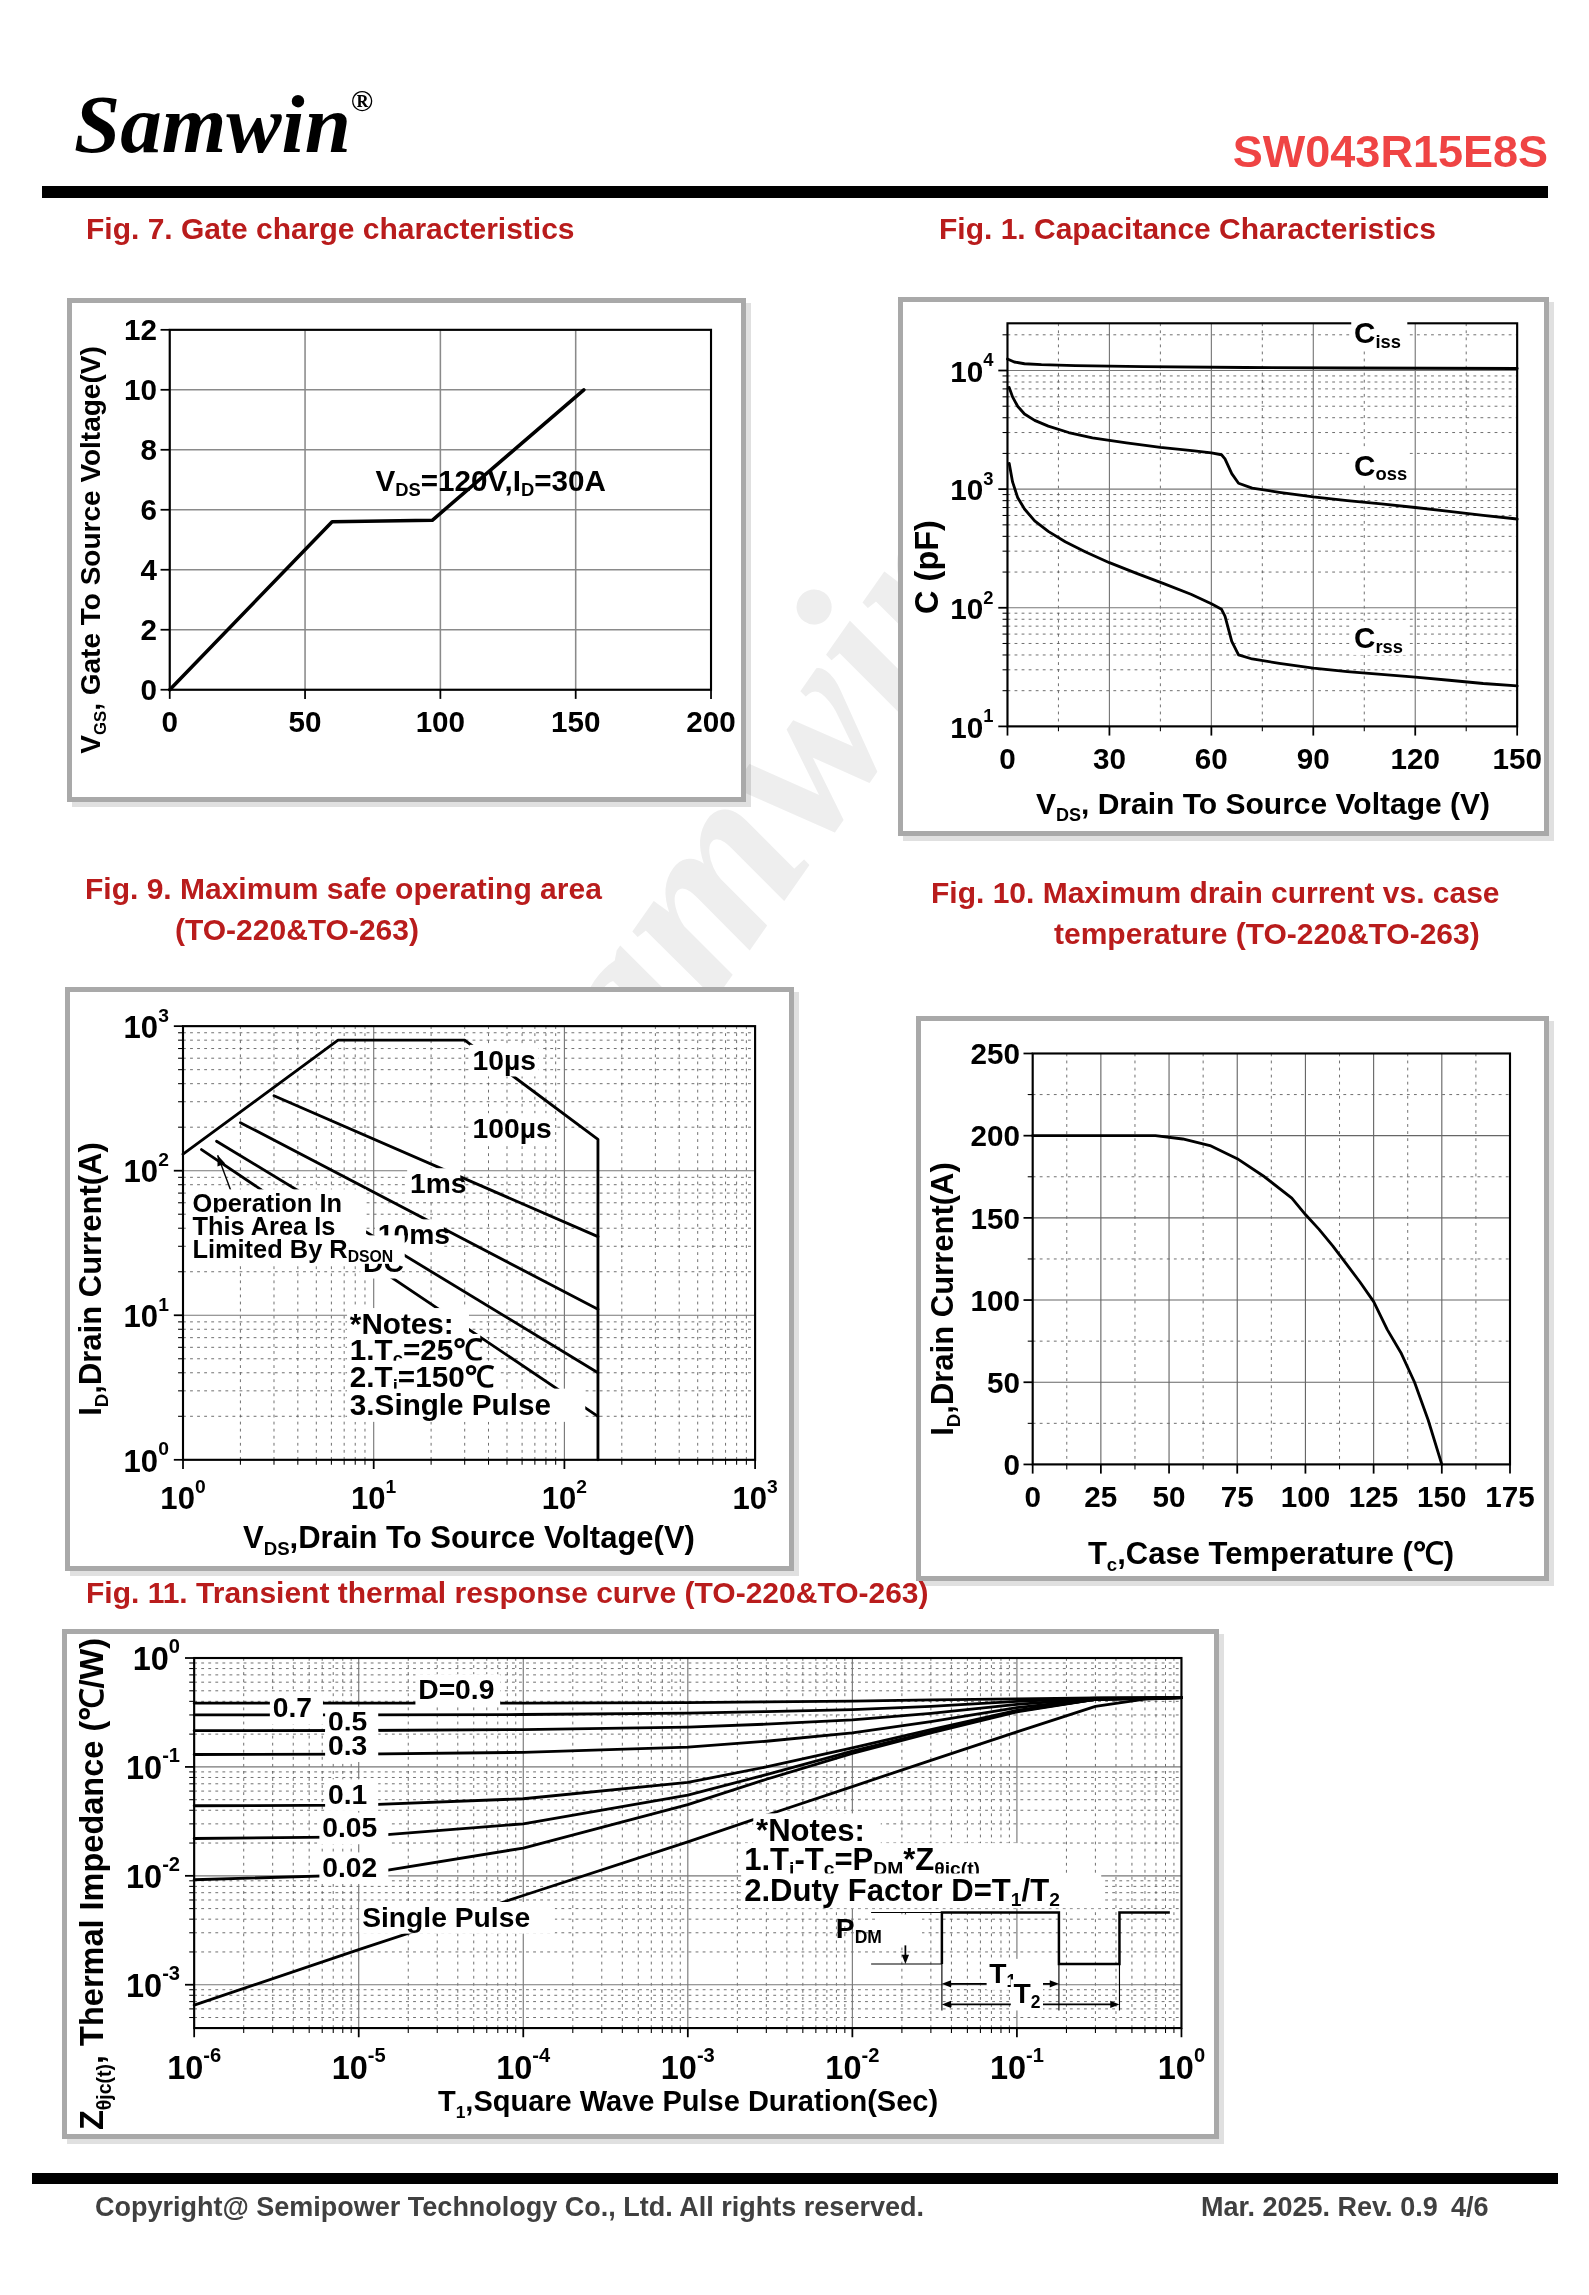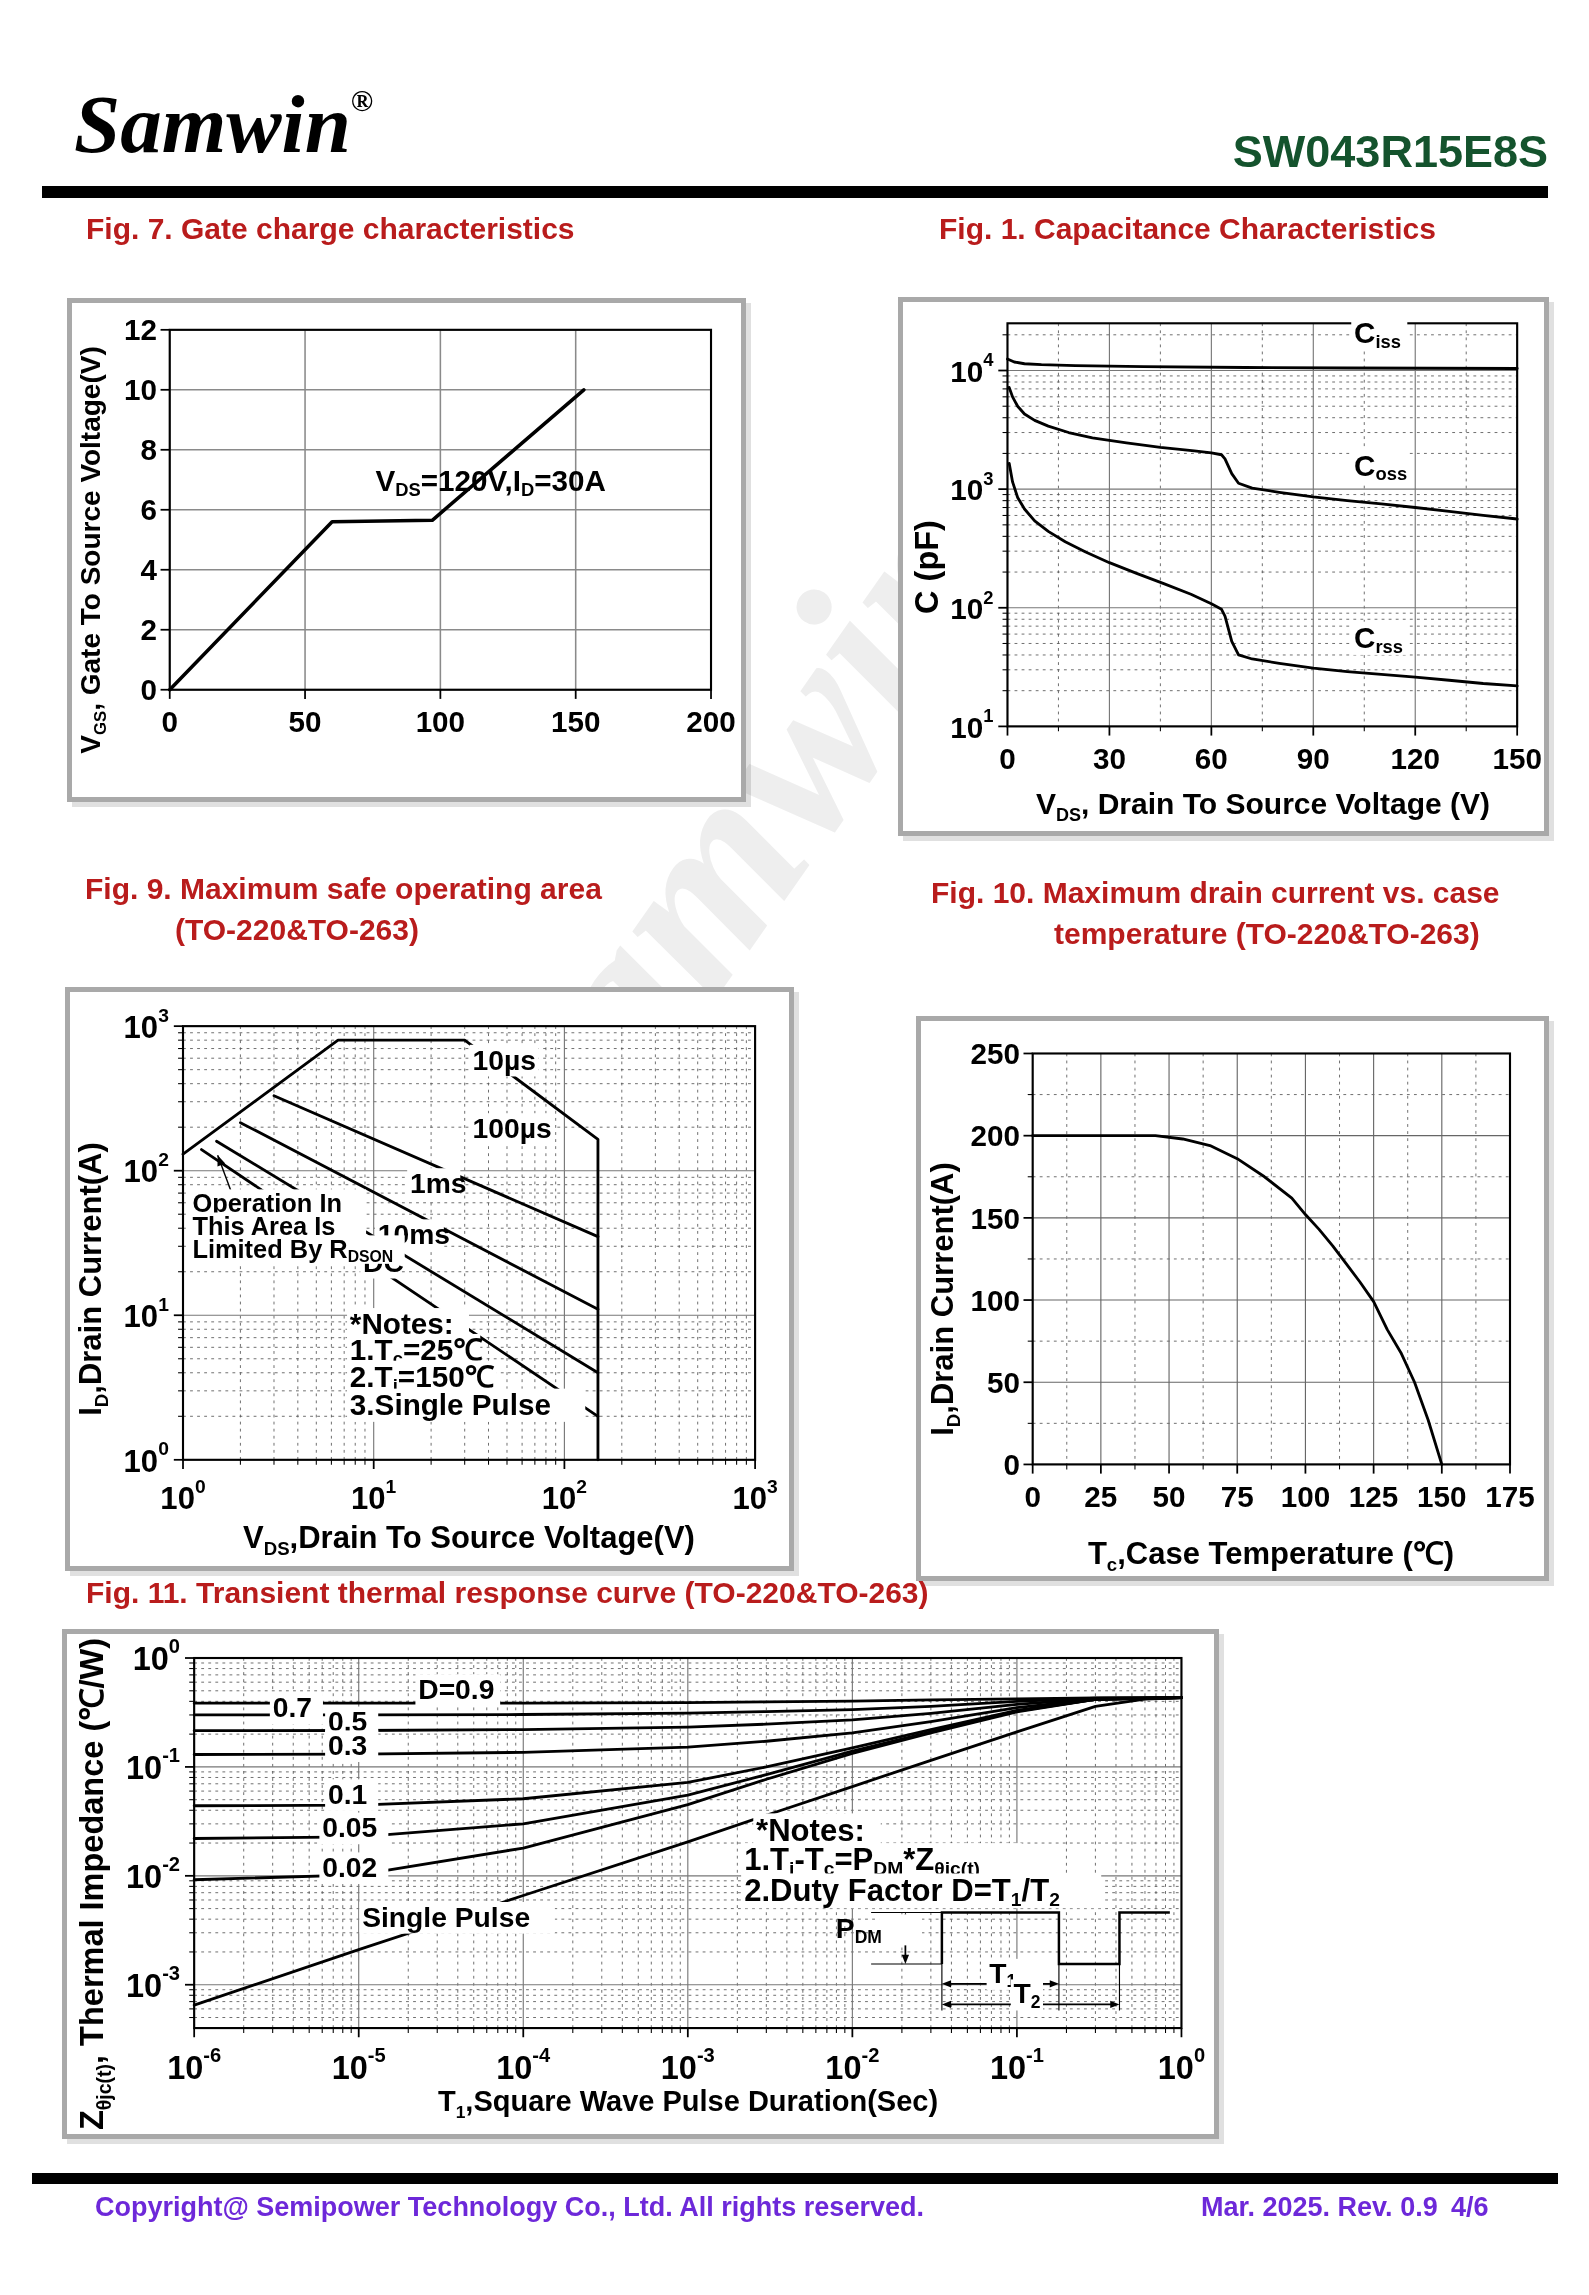--- a/index.html
+++ b/index.html
@@ -6,28 +6,28 @@
   body{width:1589px;height:2295px;position:relative;background:#fff;
        font-family:"Liberation Sans",sans-serif;overflow:hidden;}
   .wm{position:absolute;z-index:0;font-family:"Liberation Serif",serif;
       font-weight:bold;font-style:italic;color:#eeeeee;white-space:nowrap;
       transform:rotate(-55deg);}
   .logo{position:absolute;left:74px;top:83px;z-index:2;
         font-family:"Liberation Serif",serif;font-weight:bold;font-style:italic;
         font-size:83px;line-height:1;color:#000;}
   .logo sup{font-size:30px;vertical-align:41px;font-style:normal;}
   .partnum{position:absolute;right:41px;top:126px;z-index:2;
-           font-weight:bold;font-size:45px;color:#14532d;}
+           font-weight:bold;font-size:45px;color:#ef4444;}
   .hbar{position:absolute;background:#000;z-index:2;}
   .figtitle{position:absolute;z-index:2;font-weight:bold;font-size:30px;color:#b91c1c;white-space:nowrap;}
   .panel{position:absolute;z-index:1;background:#fff;border:5.7px solid #a9a9a9;
          box-shadow:5px 5px 0 rgba(0,0,0,0.12);}
   .axtitle{position:absolute;font-weight:bold;color:#000;white-space:nowrap;z-index:3;}
   .axtitle sub{font-size:0.60em;}
-  .footer-text{position:absolute;z-index:2;font-weight:bold;font-size:27px;color:#6d28d9;white-space:nowrap;}
+  .footer-text{position:absolute;z-index:2;font-weight:bold;font-size:27px;color:#404040;white-space:nowrap;}
 </style>
 </head>
 <body>
 
 <div class="wm" style="left:304px;top:636px;font-size:233px;">Samwin®</div>
 
 <div class="logo">
   <span>Samwin</span><sup>®</sup>
 </div>
 <div class="partnum">SW043R15E8S</div>

